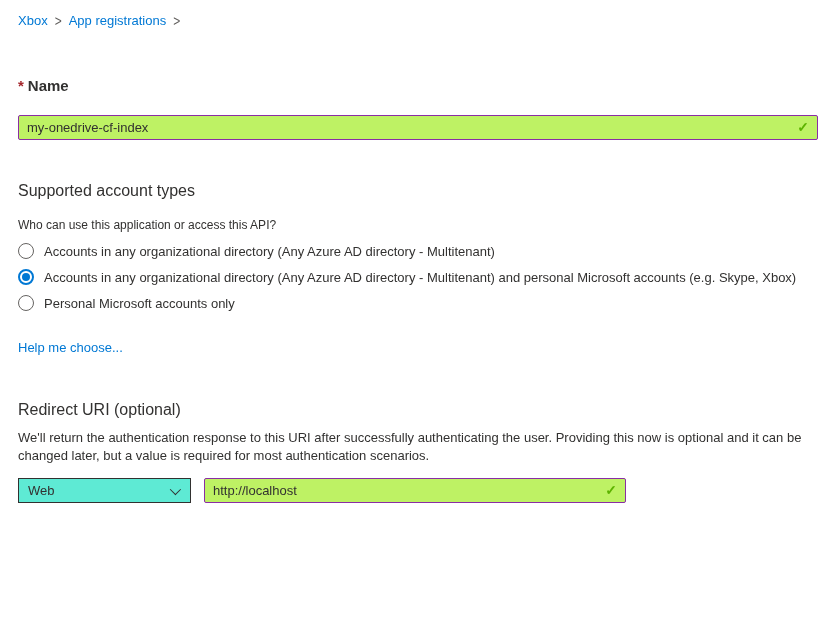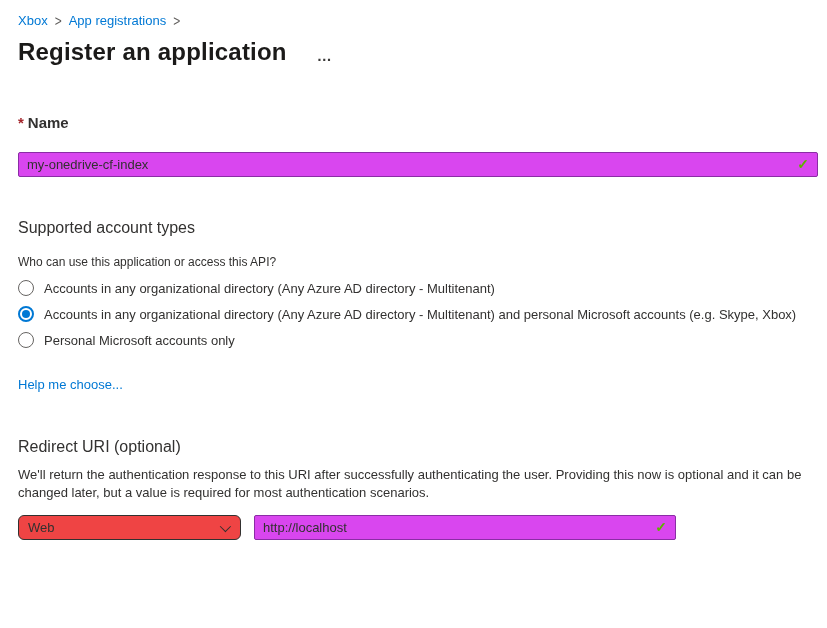--- a/index.html
+++ b/index.html
@@ -31,21 +31,21 @@
   .req { color: #a4262c; margin-right: 4px; }
   .field-desc { margin-top: 7px; font-size: 13px; color: #323130; }
 
   
   .input-wrap { position: relative; margin-top: 21px; width: 800px; }
   .text-input {
     width: 100%; height: 25px;
     border: 1.5px solid #8a2da5; border-radius: 2px;
     padding: 0 28px 0 8px;
     font-family: "Liberation Sans", sans-serif;
-    font-size: 13px; color: #323130; background: #d946ef;
+    font-size: 13px; color: #323130; background: #bef264;
     outline: none;
   }
   .valid-check {
     position: absolute; right: 9px; top: 50%; transform: translateY(-54%);
     color: #5db300; font-size: 14px; font-weight: 700; pointer-events: none;
   }
 
   
   h2 { font-size: 16px; font-weight: 400; color: #323130; }
   .h2-accounts { margin-top: 42px; }
@@ -67,25 +67,25 @@
   .radio-label { font-size: 13px; color: #323130; }
 
   .help-link { display: inline-block; margin-top: 19px; font-size: 13px; color: #0078d4; text-decoration: none; cursor: pointer; }
 
   
   .h2-redirect { margin-top: 45px; }
   .redirect-desc { margin-top: 10px; font-size: 13px; line-height: 18px; max-width: 795px; }
 
   .uri-row { display: flex; align-items: center; margin-top: 13px; gap: 13px; }
   .platform-select {
-    width: 223px; height: 25px;
-    border: 1px solid #323130; border-radius: 6px;
+    width: 173px; height: 25px;
+    border: 1px solid #323130; border-radius: 0;
     display: flex; align-items: center; justify-content: space-between;
     padding: 0 12px 0 9px; font-size: 13px; color: #323130;
-    background: #ef4444; cursor: pointer;
+    background: #5eead4; cursor: pointer;
   }
   .chev-down {
     width: 8px; height: 8px;
     border-right: 1.5px solid #323130; border-bottom: 1.5px solid #323130;
     transform: rotate(45deg) translateY(-2px);
   }
   .uri-input-wrap { position: relative; width: 422px; margin-top: 0; }
 </style>
 </head>
 <body>
@@ -94,24 +94,20 @@
 
   
   <nav class="breadcrumb">
     <a>Xbox</a>
     <span class="crumb-sep">&gt;</span>
     <a>App registrations</a>
     <span class="crumb-sep">&gt;</span>
   </nav>
 
   
-  <div class="title-row">
-    <h1>Register an application</h1>
-    <button class="more-btn">…</button>
-  </div>
 
   
   <div class="field-label">
     <span class="req">*</span><span>Name</span>
   </div>
   <div class="input-wrap">
     <input class="text-input" type="text" value="my-onedrive-cf-index" style="">
     <span class="valid-check">✓</span>
   </div>
 

